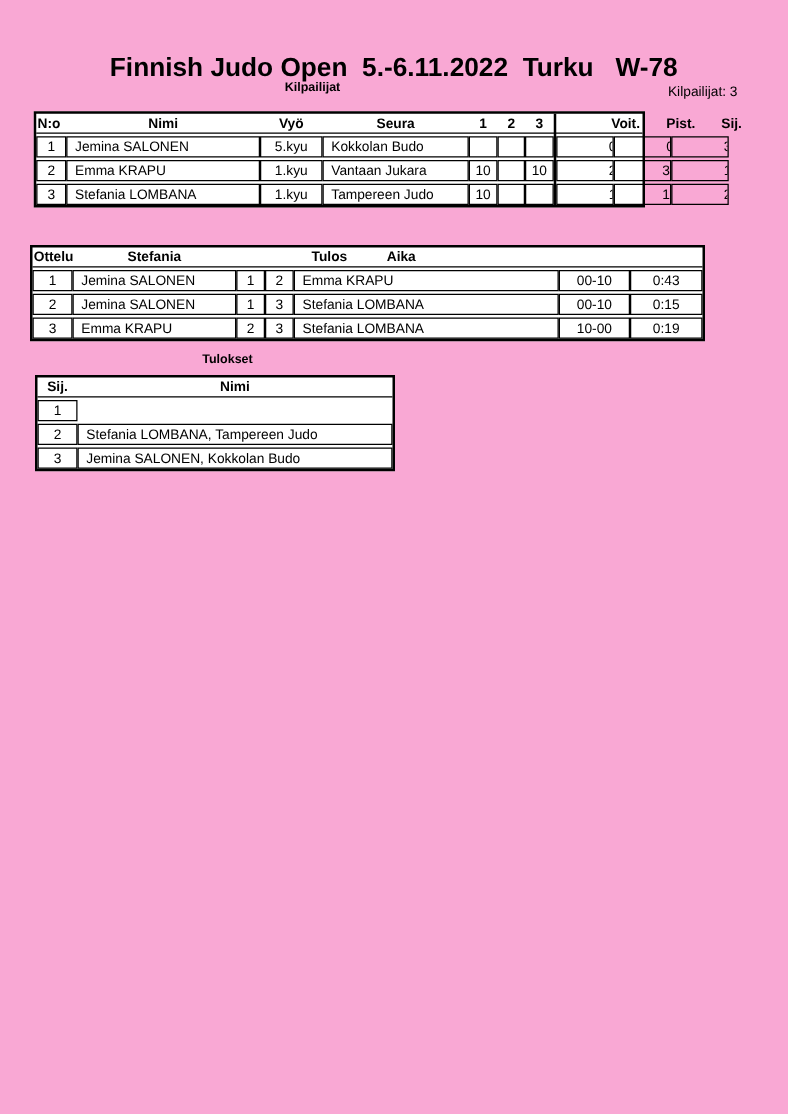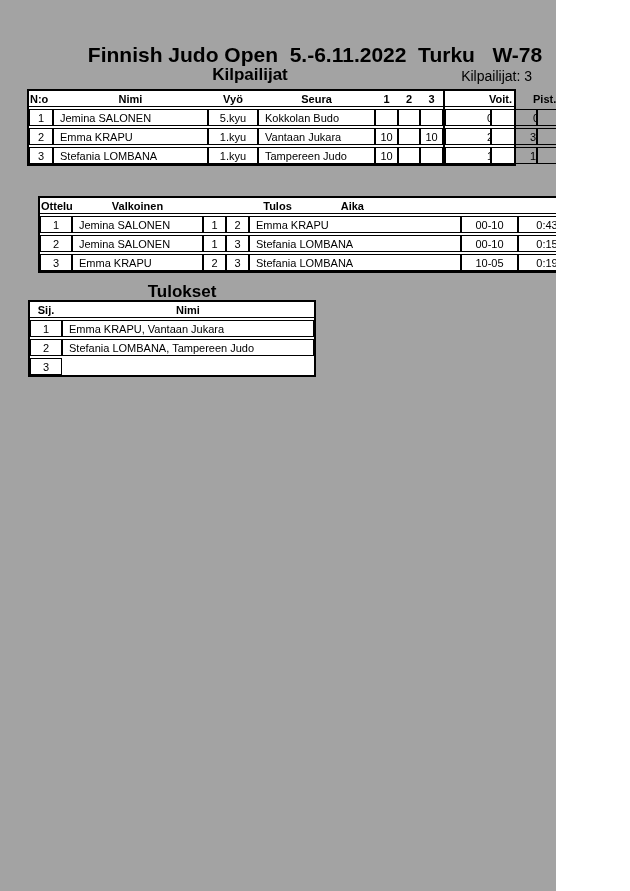--- a/index.html
+++ b/index.html
@@ -2,43 +2,43 @@
 <html><head>
 <meta charset="utf-8">
 <style>
   html, body { margin: 0; padding: 0; }
   body {
     width: 630px; height: 891px;
     background: #ffffff;
     font-family: "Liberation Sans", "DejaVu Sans", sans-serif;
     color: #000;
   }
-  .page { position: relative; width: 556px; height: 891px; background: #a3a3a3; overflow: hidden; }
+  .page { position: relative; width: 630px; height: 891px; background: #f9a8d4; overflow: hidden; }
 
   .doc-title {
     position: absolute; top: 43px; left: 0; width: 630px;
     text-align: center; font-size: 21px; font-weight: bold;
     white-space: pre; letter-spacing: 0px;
   }
   .sec-label {
-    position: absolute; font-size: 17px; font-weight: bold; text-align: center;
+    position: absolute; font-size: 10px; font-weight: bold; text-align: center;
   }
   .kilp-label  { top: 65px;  left: 0;    width: 500px; }
   .ottl-label  { top: 177px; left: 24px; width: 540px; }
   .tulo-label  { top: 282px; left: 38px; width: 288px; }
-  .count-label { position: absolute; top: 68px; right: 24px; font-size: 14px; }
+  .count-label { position: absolute; top: 68px; right: 40px; font-size: 11px; }
 
   .tbl {
     position: absolute;
     border: 2px solid #000;
     box-sizing: border-box;
     background: #fff;
   }
   .tbl1 { left: 27px; top: 89px;  width: 489px; }
-  .tbl2 { left: 38px; top: 196px; width: 540px; }
+  .tbl2 { left: 24px; top: 196px; width: 540px; }
   .tbl3 { left: 28px; top: 300px; width: 288px; }
 
   .vline { position: absolute; left: 414px; top: 0; bottom: 0; width: 2px; background: #000; z-index: 3; }
 
   .thead {
     display: flex; align-items: center;
     height: 15px; border-bottom: 1px solid #000;
     font-size: 11px; font-weight: bold;
   }
   .hc { box-sizing: border-box; text-align: center; white-space: nowrap; overflow: visible; line-height: 14px; }
@@ -63,21 +63,21 @@
   .w1-c2    { width: 22px;  flex: 0 0 22px; }
   .w1-c3    { width: 23px;  flex: 0 0 23px; }
   .w1-v     { width: 23px;  flex: 0 0 23px; padding-left: 44px; }
 
   
   .w2-no    { width: 32px;  flex: 0 0 32px; }
   .w2-white { width: 131px; flex: 0 0 131px; }
   .w2-n     { width: 23px;  flex: 0 0 23px; }
   .w2-blue  { width: 212px; flex: 0 0 212px; }
   .w2-tulos { width: 57px;  flex: 0 0 57px; }
-  .w2-aika  { width: 58px;  flex: 0 0 58px; text-align: right; }
+  .w2-aika  { width: 58px;  flex: 0 0 58px; }
 
   
   .w3-sij   { width: 32px;  flex: 0 0 32px; }
   .w3-nimi  { width: 252px; flex: 0 0 252px; }
 </style>
 </head>
 <body>
 
 <div class="page">
 
@@ -142,21 +142,21 @@
       <div class="cell w1-v">1</div>
       <div class="cell w1-v">10</div>
       <div class="cell w1-v">2</div>
     </div>
   </div>
 
 
   <div class="tbl tbl2">
     <div class="thead">
       <span class="hc al w2-no">Ottelu</span>
-      <span class="hc w2-white">Valkoinen</span>
+      <span class="hc w2-white">Stefania</span>
       <span class="hc w2-n"></span>
       <span class="hc w2-n"></span>
       <span class="hc w2-tulos">Tulos</span>
       <span class="hc w2-aika">Aika</span>
     </div>
 
     <div class="trow">
       <div class="cell w2-no">1</div>
       <div class="cell w2-white left">Jemina SALONEN</div>
       <div class="cell w2-n">1</div>
@@ -175,39 +175,39 @@
       <div class="cell w2-tulos">00-10</div>
       <div class="cell w2-aika">0:15</div>
     </div>
 
     <div class="trow">
       <div class="cell w2-no">3</div>
       <div class="cell w2-white left">Emma KRAPU</div>
       <div class="cell w2-n">2</div>
       <div class="cell w2-n">3</div>
       <div class="cell w2-blue left">Stefania LOMBANA</div>
-      <div class="cell w2-tulos">10-05</div>
+      <div class="cell w2-tulos">10-00</div>
       <div class="cell w2-aika">0:19</div>
     </div>
   </div>
 
   <div class="sec-label tulo-label">Tulokset</div>
 
   <div class="tbl tbl3">
     <div class="thead">
       <span class="hc w3-sij">Sij.</span>
       <span class="hc w3-nimi">Nimi</span>
     </div>
 
     <div class="trow">
       <div class="cell w3-sij">1</div>
-      <div class="cell w3-nimi left">Emma KRAPU, Vantaan Jukara</div>
     </div>
     <div class="trow">
       <div class="cell w3-sij">2</div>
       <div class="cell w3-nimi left">Stefania LOMBANA, Tampereen Judo</div>
     </div>
     <div class="trow">
       <div class="cell w3-sij">3</div>
+      <div class="cell w3-nimi left">Jemina SALONEN, Kokkolan Budo</div>
     </div>
   </div>
 
 </div>
 
 </body></html>

